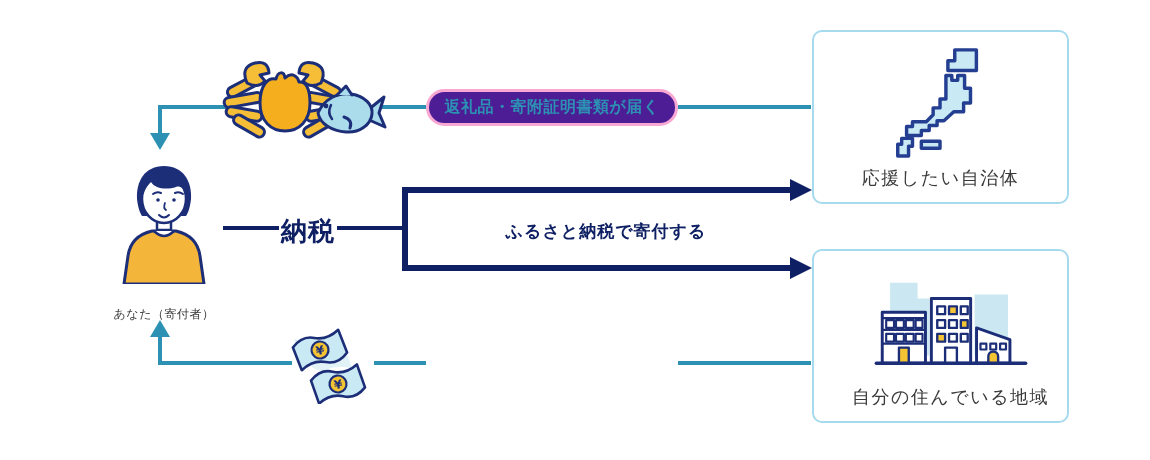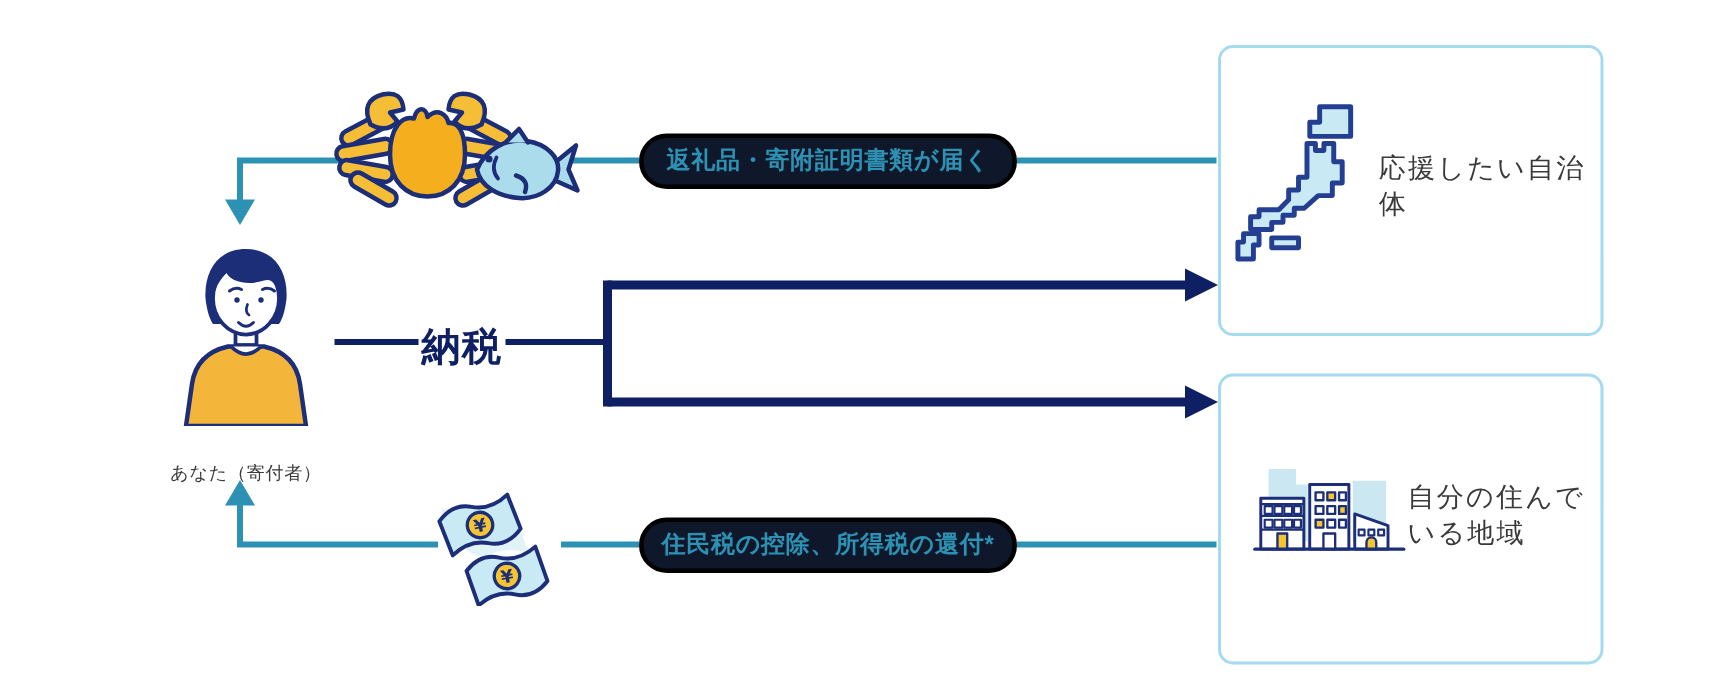--- a/index.html
+++ b/index.html
@@ -6,43 +6,43 @@
   .card {
     position:relative; width:1150px; height:460px; background:#FFFFFF;
     border-radius:24px; overflow:hidden;
     font-family:"Liberation Sans", sans-serif;
   }
   .abs { position:absolute; }
   .connectors { position:absolute; left:0; top:0; width:1150px; height:460px; }
 
   .pill {
     position:absolute; width:252px; height:37px; box-sizing:border-box;
-    background:#0f172a; border:3px solid #000000; border-radius:20px;
+    background:#4c1d95; border:3px solid #f9a8d4; border-radius:20px;
     color:#2C91B2; font-weight:bold; font-size:16px; letter-spacing:0.5px;
     display:flex; align-items:center; justify-content:center; white-space:nowrap;
   }
   .pill-top { left:426px; top:89px; }
   .pill-bottom { left:426px; top:345px; }
 
   .tax-label {
     left:281px; top:214px; font-size:26px; font-weight:bold; color:#0E2063;
     letter-spacing:1px;
   }
   .donate-label {
     left:420px; top:220px; width:372px; text-align:center;
     font-size:17px; font-weight:bold; color:#0E2063; letter-spacing:1px;
   }
 
   .donor-wrap { left:84px; top:160px; width:160px; text-align:center; }
   .donor-label { margin-top:18px; font-size:12px; color:#3A3A3A; letter-spacing:0.5px; }
 
   .box {
-    position:absolute; left:812px; width:257px; height:194px; box-sizing:border-box;
+    position:absolute; left:812px; width:257px; height:174px; box-sizing:border-box;
     background:#FFFFFF; border:2px solid #A6DAEE; border-radius:10px;
-    display:flex; flex-direction:row; align-items:center; justify-content:flex-end;
+    display:flex; flex-direction:column; align-items:center; justify-content:flex-end;
     padding-bottom:12px;
   }
   .box-top { top:30px; }
   .box-bottom { top:249px;padding-left:20px; }
   .box-label { font-size:18px; color:#3A3A3A; margin-top:6px; letter-spacing:1.5px; }
 
   .seafood { left:222px; top:55px; }
   .money   { left:286px; top:326px; }
 </style>
 </head>
@@ -114,20 +114,21 @@
         <path d="M122,62 q9,3 6,11" fill="none"></path>
         <path d="M109,50 q-4,8 1,14" fill="none" stroke-width="2.5"></path>
       </g>
       <circle cx="104" cy="51" r="2.4" fill="#1D2E79"></circle>
     </svg>
   </div>
 
   <div class="pill pill-top">返礼品・寄附証明書類が届く</div>
 
   <div class="abs tax-label">納税</div>
+  <div class="abs donate-label">ふるさと納税で寄付する</div>
 
   <div class="box box-top">
     <svg width="112" height="116" viewBox="0 0 112 118">
       <g fill="#C9E9F5" stroke="#243E92" stroke-width="3.5" stroke-linejoin="round">
         <path d="M70,6 H92 V27 H63 V17 H70 Z"></path>
         <path d="M61,32 L67,32 L67,37 L73,37 L73,32 L80,32 L80,45 L86,45 L86,60 L79,60 L79,69 L69,69 L59,78 L52,78 L52,83 L44,83 L44,88 L36,88 L36,93 L21,93 L21,84 L27,84 L27,79 L41,79 L48,72 L48,65 L55,65 L55,56 L61,56 Z"></path>
         <path d="M36,99 H55 V106 H36 Z"></path>
         <path d="M16,96 H27 V104 H23 V114 H12 V102 H16 Z"></path>
       </g>
     </svg>
@@ -187,15 +188,14 @@
         <text x="26" y="24.5" text-anchor="middle" font-size="12" font-weight="bold" fill="#1D2E79" font-family="'DejaVu Sans', sans-serif">¥</text>
       </g>
       <g transform="translate(26,38) rotate(-10 26 20)">
         <path d="M0,12 Q11,2 23,7 Q35,12 48,4 L52,28 Q41,38 29,33 Q17,28 4,36 Z" fill="#C9E9F4" stroke="#1D2E79" stroke-width="2.6" stroke-linejoin="round"></path>
         <circle cx="26" cy="20" r="8.5" fill="#F5C433" stroke="#1D2E79" stroke-width="2.2"></circle>
         <text x="26" y="24.5" text-anchor="middle" font-size="12" font-weight="bold" fill="#1D2E79" font-family="'DejaVu Sans', sans-serif">¥</text>
       </g>
     </svg>
   </div>
 
-  <div class="pill pill-bottom">住民税の控除、所得税の還付*</div>
 
 </div>
 
 </body></html>

